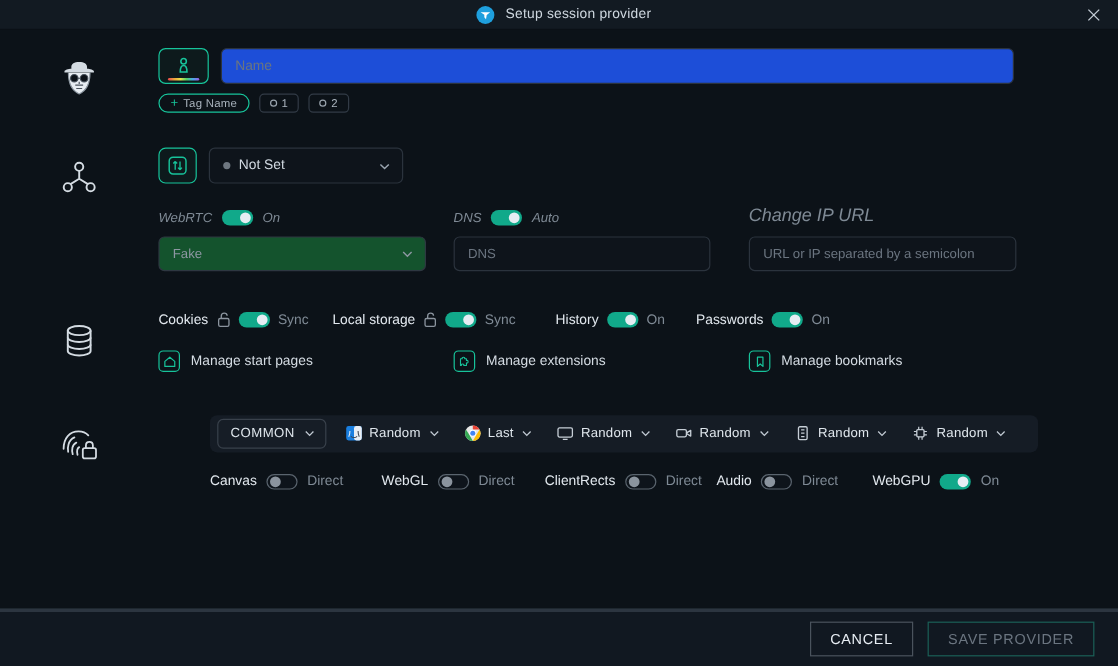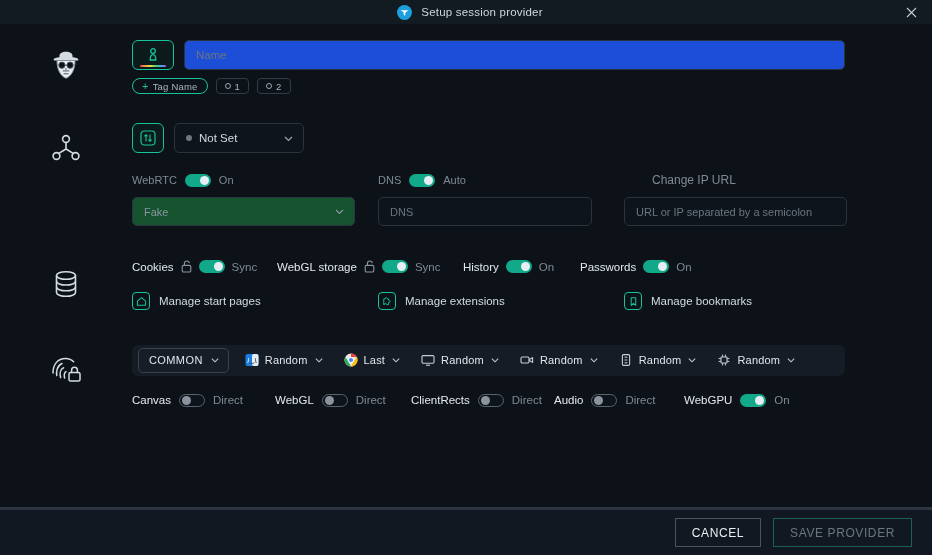--- a/index.html
+++ b/index.html
@@ -114,39 +114,39 @@
   .sq-btn {
     width: 32px; height: 30px;
     border: 1.5px solid #17c39a;
     border-radius: 6px;
     background: #0d1a1c;
     display: flex; align-items: center; justify-content: center;
     cursor: pointer; flex: 0 0 auto;
     color: #17c39a;
   }
   .select {
-    height: 30px; width: 130px;
+    height: 30px; width: 162px;
     background: #0e141b;
     border: 1px solid #2b333d;
     border-radius: 5px;
     display: flex; align-items: center;
     padding: 0 9px 0 11px;
     color: #d2dae2; font-size: 11.5px;
     cursor: pointer; gap: 7px;
   }
   .select .dot { width: 6px; height: 6px; border-radius: 50%; background: #6e7780; flex:0 0 auto;}
   .select .lbl { flex: 1 1 auto; }
   .chev { color: #9aa5b0; flex: 0 0 auto; display:flex; }
 
   .trio { display: flex; margin-top: 19px; }
   .trio-col { width: 246px; flex: 0 0 246px; }
-  .toggle-line { display: flex; align-items: center; gap: 8px; height: 16px; }
+  .toggle-line { display: flex; align-items: flex-end; gap: 8px; height: 16px; font-style: italic; }
   .tl-label { font-size: 11px; color: #7f8a95; }
   .tl-state { font-size: 11px; color: #7f8a95; }
-  .section-label { font-size: 12px; color: #7f8a95; margin-left: 28px; }
+  .section-label { font-size: 15px; color: #7f8a95; }
 
   .switch {
     width: 26px; height: 13px; border-radius: 8px;
     position: relative; cursor: pointer; flex: 0 0 auto;
   }
   .switch.on { background: #11a98a; }
   .switch.off { background: #0e141b; border: 1px solid #5a646e; }
   .switch .knob {
     position: absolute; top: 2px; width: 9px; height: 9px;
     border-radius: 50%; background: #e6edf3;
@@ -190,21 +190,21 @@
   .manage-btn { display: inline-flex; align-items: center; gap: 9px; cursor: pointer; }
   .mini-sq {
     width: 18px; height: 18px;
     border: 1px solid #17c39a; border-radius: 4px;
     display: flex; align-items: center; justify-content: center;
     color: #17c39a; flex: 0 0 auto;
   }
   .manage-btn .txt { font-size: 11.5px; color: #d4dbe2; }
 
   
-  .sec4 { padding-top: 34px; }
+  .sec4 { padding-top: 34px; gap: 43px; }
   .fp-bar {
     background: #151c25;
     border-radius: 6px;
     height: 31px;
     display: flex; align-items: center;
     padding: 0 6px;
     gap: 0;
   }
   .fp-common {
     height: 25px;
@@ -411,21 +411,21 @@
               <rect x="1.2" y="5.4" width="8.6" height="6.6" rx="1.3" fill="none" stroke="#8b949e" stroke-width="1.1"></rect>
               <path d="M3.4 5.4 L3.4 3.4 C3.4 1.9 4.5 1 5.9 1 C7.2 1 8.2 1.9 8.3 3.1" fill="none" stroke="#8b949e" stroke-width="1.1"></path>
             </svg>
           </span>
           <span class="switch on">
               <span class="knob"></span>
             </span>
           <span class="st">Sync</span>
         </span>
         <span class="stor-item" style="width:186px">
-          <span class="nm">WebGL storage</span>
+          <span class="nm">Local storage</span>
           <span class="lock">
             <svg width="11" height="13" viewBox="0 0 11 13">
               <rect x="1.2" y="5.4" width="8.6" height="6.6" rx="1.3" fill="none" stroke="#8b949e" stroke-width="1.1"></rect>
               <path d="M3.4 5.4 L3.4 3.4 C3.4 1.9 4.5 1 5.9 1 C7.2 1 8.2 1.9 8.3 3.1" fill="none" stroke="#8b949e" stroke-width="1.1"></path>
             </svg>
           </span>
           <span class="switch on">
               <span class="knob"></span>
             </span>
           <span class="st">Sync</span>

